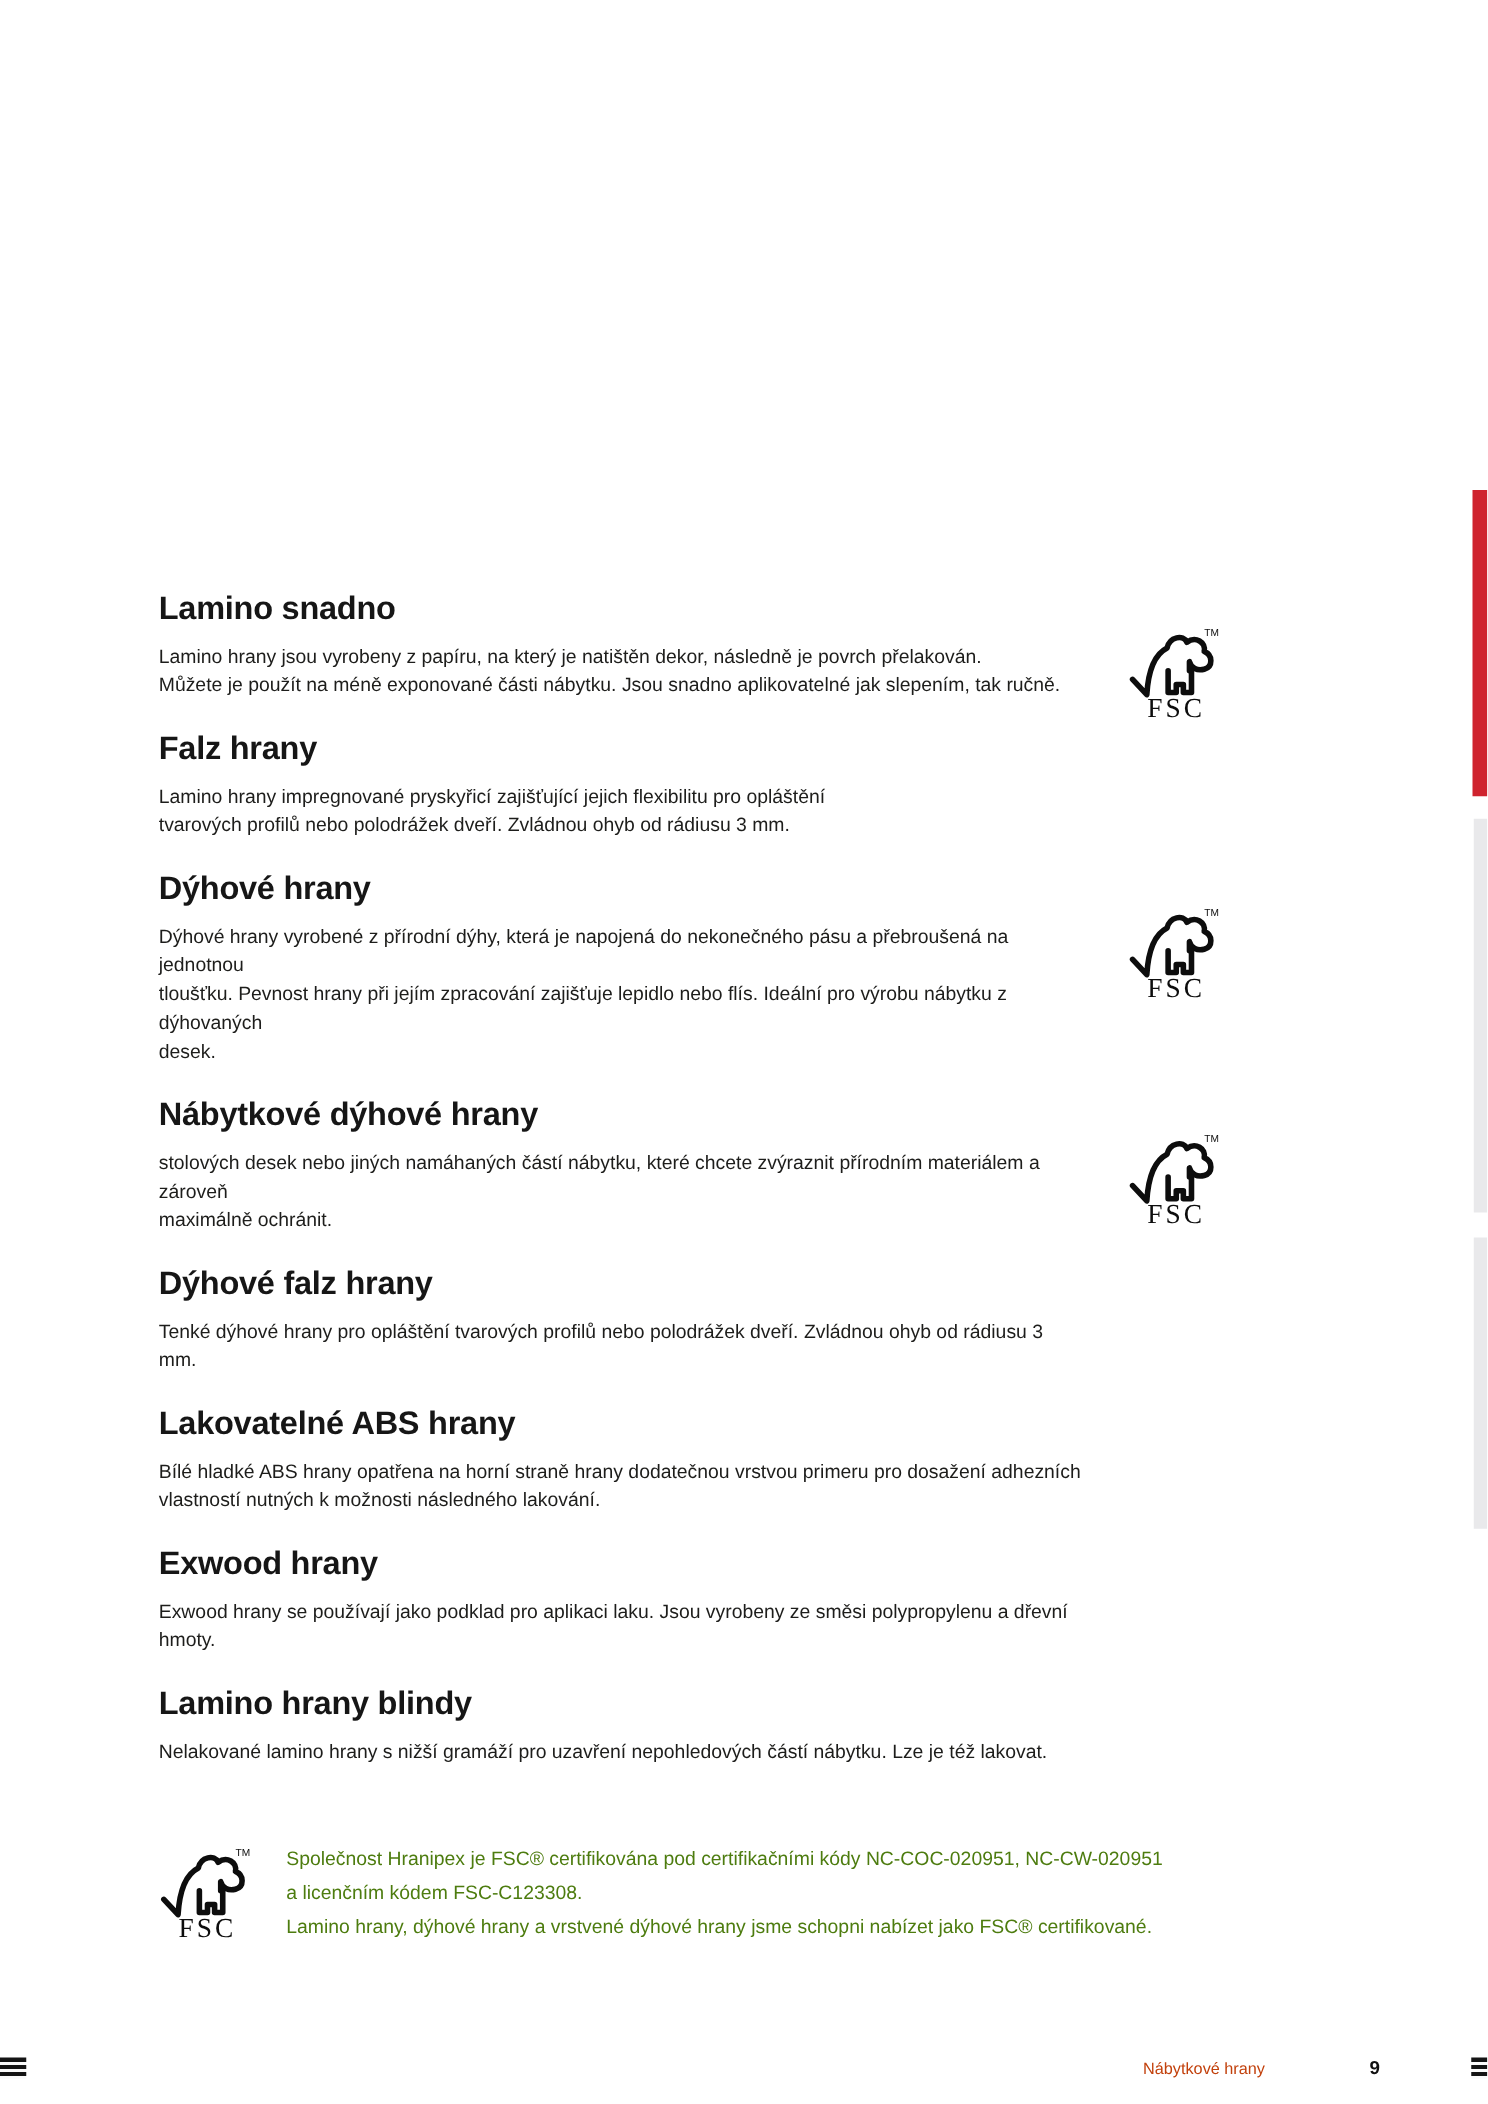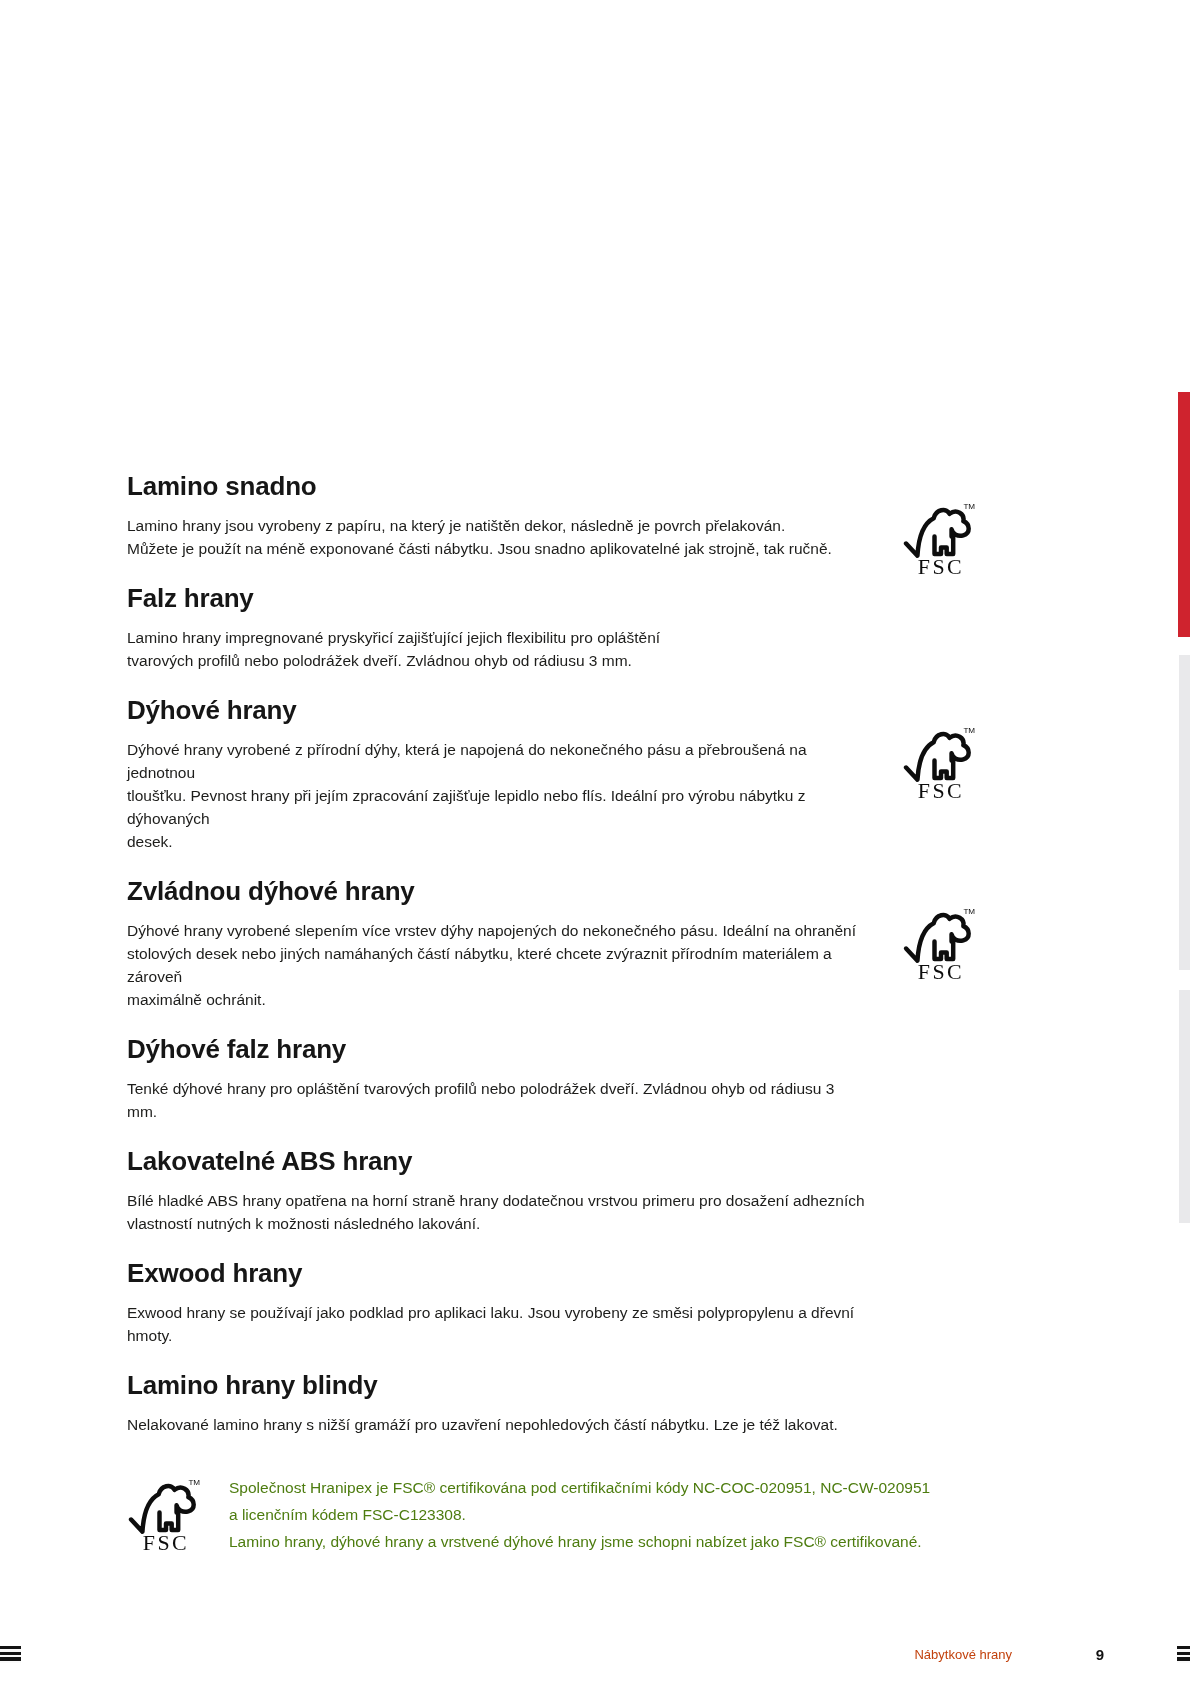--- a/index.html
+++ b/index.html
@@ -68,21 +68,21 @@
 
   <div class="edge-red"></div>
   <div class="edge-gray g1"></div>
   <div class="edge-gray g2"></div>
 
   <main class="content">
 
     <section class="product-section">
       <h2>Lamino snadno</h2>
       <div class="body-line">Lamino hrany jsou vyrobeny z papíru, na který je natištěn dekor, následně je povrch přelakován.</div>
-      <div class="body-line">Můžete je použít na méně exponované části nábytku. Jsou snadno aplikovatelné jak strojně, tak ručně.</div>
+      <div class="body-line">Můžete je použít na méně exponované části nábytku. Jsou snadno aplikovatelné jak slepením, tak ručně.</div>
       <div class="fsc-logo-box">
         <svg class="fsc-logo-svg" viewBox="0 0 100 96">
           <use href="#fsc-shape"></use>
           <text class="fsc-tm" x="92" y="13" text-anchor="end">TM</text>
           <text class="fsc-word" x="50" y="93" text-anchor="middle">FSC</text>
         </svg>
       </div>
     </section>
 
     <section class="product-section">
@@ -99,22 +99,21 @@
       <div class="fsc-logo-box">
         <svg class="fsc-logo-svg" viewBox="0 0 100 96">
           <use href="#fsc-shape"></use>
           <text class="fsc-tm" x="92" y="13" text-anchor="end">TM</text>
           <text class="fsc-word" x="50" y="93" text-anchor="middle">FSC</text>
         </svg>
       </div>
     </section>
 
     <section class="product-section">
-      <h2>Zvládnou dýhové hrany</h2>
-      <div class="body-line">Dýhové hrany vyrobené slepením více vrstev dýhy napojených do nekonečného pásu. Ideální na ohranění</div>
+      <h2>Nábytkové dýhové hrany</h2>
       <div class="body-line">stolových desek nebo jiných namáhaných částí nábytku, které chcete zvýraznit přírodním materiálem a zároveň</div>
       <div class="body-line">maximálně ochránit.</div>
       <div class="fsc-logo-box">
         <svg class="fsc-logo-svg" viewBox="0 0 100 96">
           <use href="#fsc-shape"></use>
           <text class="fsc-tm" x="92" y="13" text-anchor="end">TM</text>
           <text class="fsc-word" x="50" y="93" text-anchor="middle">FSC</text>
         </svg>
       </div>
     </section>

